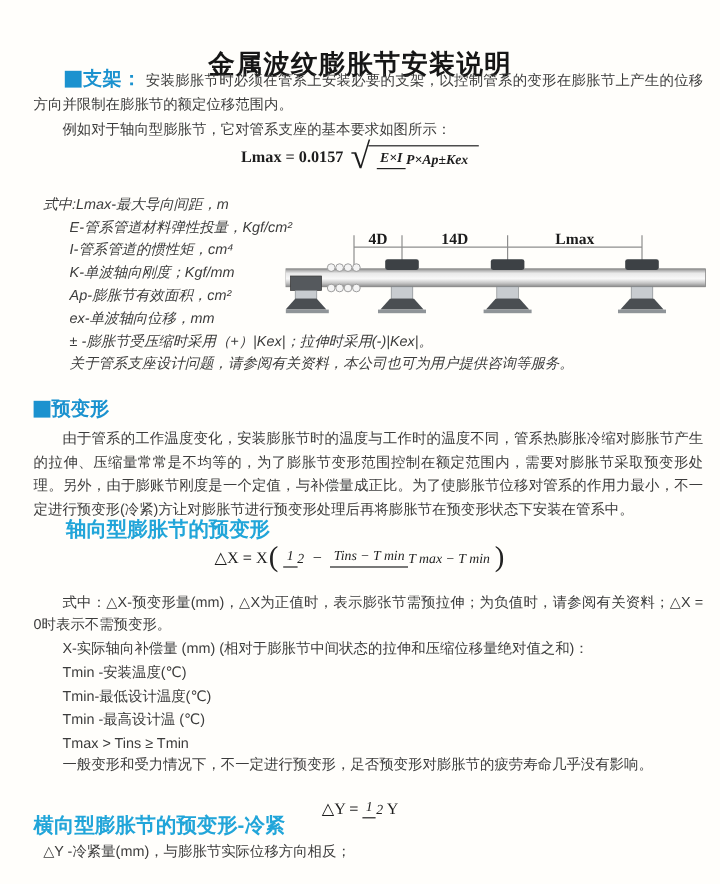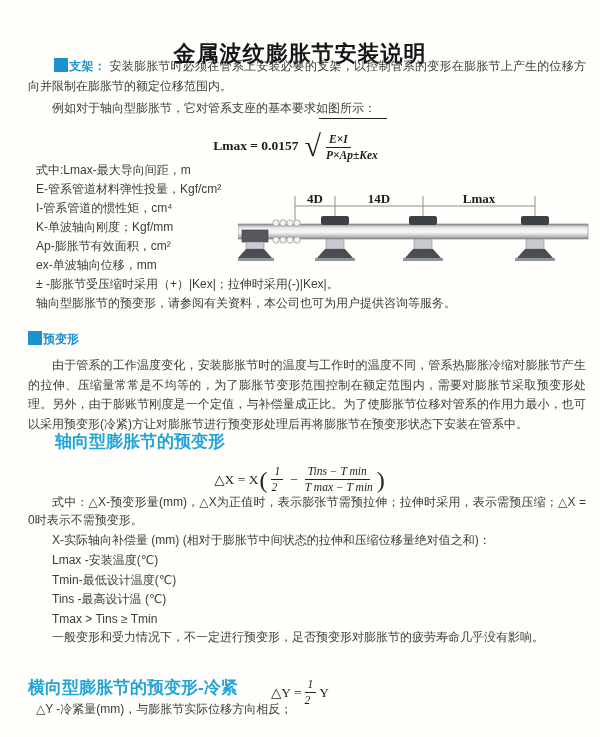--- a/index.html
+++ b/index.html
@@ -24,21 +24,21 @@
     letter-spacing:1px;
     margin-top:27px;
   }
   
   .para1{
     position:absolute;top:57px;left:28px;width:558px;
     line-height:19.5px;text-align:justify;
   }
   .sec-head{
     color:var(--section-blue);
-    font-size:12px;font-weight:bold;
+    font-size:16px;font-weight:bold;
     white-space:nowrap;
   }
   .sq{
     display:inline-block;width:14px;height:14px;
     background:var(--section-blue);
     vertical-align:-2px;margin-right:1px;
   }
   .indent1{margin-left:26px;}
   .example{position:absolute;top:100px;left:52px;}
   
@@ -47,31 +47,31 @@
     display:flex;justify-content:center;align-items:center;
     font-family:"Liberation Serif","DejaVu Serif",serif;
     color:#1d1d1d;font-size:13.5px;font-weight:bold;
   }
   .f1{top:118px;}
   .f2{top:453px;font-weight:normal;}
   .f3{top:666px;font-weight:normal;}
   .radical{font-size:30px;font-weight:normal;line-height:26px;margin:0 -2px 0 6px;}
   .radicand{border-top:1.6px solid #222;padding:2px 6px 0 4px;}
   .frac{
-    display:inline-flex;flex-direction:column;align-items:flex-start;
+    display:inline-flex;flex-direction:row;align-items:flex-end;
     font-size:11.5px;line-height:13px;font-style:italic;
-    vertical-align:middle;margin:12px 3px;
+    vertical-align:middle;margin:0 3px;
   }
   .frac .num{padding:0 3px 1px;border-bottom:1px solid #222;}
   .frac .den{padding-top:1px;}
   .big-paren{font-size:24px;font-weight:300;line-height:1;padding:0 1px;color:#222;}
   .op{margin:0 4px;}
   
-  .vars{position:absolute;top:161px;left:36px;line-height:19px;}
-  .vars .sub{}
+  .vars{position:absolute;top:161px;left:36px;line-height:19px;font-style:italic;}
+  .vars .sub{margin-left:22px;}
   
   .diagram{position:absolute;left:238px;top:190px;}
   .dim-label{
     font-family:"Liberation Serif","DejaVu Serif",serif;
     font-size:13px;font-weight:bold;fill:#1c1c1c;
   }
   
   .sec2{position:absolute;top:331px;left:28px;}
   .para2{
     position:absolute;top:356px;left:28px;width:558px;
@@ -116,21 +116,21 @@
   </div>
 
   <div class="vars">
     <div>式中:Lmax-最大导向间距，m</div>
     <div class="sub">E-管系管道材料弹性投量，Kgf/cm²</div>
     <div class="sub">I-管系管道的惯性矩，cm⁴</div>
     <div class="sub">K-单波轴向刚度；Kgf/mm</div>
     <div class="sub">Ap-膨胀节有效面积，cm²</div>
     <div class="sub">ex-单波轴向位移，mm</div>
     <div class="sub">± -膨胀节受压缩时采用（+）|Kex|；拉伸时采用(-)|Kex|。</div>
-    <div class="sub">轴向型膨胀节的预变形，请参阅有关资料，本公司也可为用户提供咨询等服务。</div>
+    <div class="sub">关于管系支座设计问题，请参阅有关资料，本公司也可为用户提供咨询等服务。</div>
   </div>
 
   <svg class="diagram" width="354" height="80" viewBox="0 0 354 80">
     <defs>
       <linearGradient id="pipeGrad" x1="0" y1="0" x2="0" y2="1">
         <stop offset="0" stop-color="#8f8f8f"></stop>
         <stop offset="0.25" stop-color="#e9e9e9"></stop>
         <stop offset="0.55" stop-color="#f8f8f8"></stop>
         <stop offset="0.8" stop-color="#c4c4c4"></stop>
         <stop offset="1" stop-color="#8a8a8a"></stop>
@@ -183,47 +183,47 @@
     <g>
       <rect x="283" y="26" width="28" height="9" rx="2" fill="#3d4145"></rect>
       <rect x="288" y="49" width="18" height="10" fill="#c8ccd0" stroke="#7a7e82" stroke-width="0.5"></rect>
       <polygon points="279,68 315,68 307,59 287,59" fill="#4a4e52"></polygon>
       <rect x="277" y="68" width="40" height="3" fill="#8f9498"></rect>
     </g>
   </svg>
 
   <div class="sec2 sec-head"><span class="sq"></span><span>预变形</span></div>
 
-  <div class="para2">由于管系的工作温度变化，安装膨胀节时的温度与工作时的温度不同，管系热膨胀冷缩对膨胀节产生的拉伸、压缩量常常是不均等的，为了膨胀节变形范围控制在额定范围内，需要对膨胀节采取预变形处理。另外，由于膨账节刚度是一个定值，与补偿量成正比。为了使膨胀节位移对管系的作用力最小，也可以采用预变形(冷紧)方让对膨胀节进行预变形处理后再将膨胀节在预变形状态下安装在管系中。</div>
+  <div class="para2">由于管系的工作温度变化，安装膨胀节时的温度与工作时的温度不同，管系热膨胀冷缩对膨胀节产生的拉伸、压缩量常常是不均等的，为了膨胀节变形范围控制在额定范围内，需要对膨胀节采取预变形处理。另外，由于膨账节刚度是一个定值，与补偿量成正比。为了使膨胀节位移对管系的作用力最小，不一定进行预变形(冷紧)方让对膨胀节进行预变形处理后再将膨胀节在预变形状态下安装在管系中。</div>
 
   <div class="subhead axial-head">轴向型膨胀节的预变形</div>
 
   <div class="formula f2">
     <span>△X = X</span>
     <span class="big-paren">(</span>
     <span class="frac">
       <span class="num">1</span>
       <span class="den">2</span>
     </span>
     <span class="op">−</span>
     <span class="frac">
       <span class="num">Tins − T min</span>
       <span class="den">T max − T min</span>
     </span>
     <span class="big-paren">)</span>
   </div>
 
-  <div class="axial-explain">式中：△X-预变形量(mm)，△X为正值时，表示膨张节需预拉伸；拉伸时采用，表示需预压缩；△X = 0时表示不需预变形。</div>
+  <div class="axial-explain">式中：△X-预变形量(mm)，△X为正值时，表示膨张节需预拉伸；为负值时，请参阅有关资料；△X = 0时表示不需预变形。</div>
 
   <div class="x-line">X-实际轴向补偿量 (mm) (相对于膨胀节中间状态的拉伸和压缩位移量绝对值之和)：</div>
 
   <div class="temp-lines">
-    <div>Lmax -安装温度(℃)</div>
+    <div>Tmin -安装温度(℃)</div>
     <div>Tmin-最低设计温度(℃)</div>
-    <div>Tins -最高设计温 (℃)</div>
+    <div>Tmin -最高设计温 (℃)</div>
     <div>Tmax &gt; Tins ≥ Tmin</div>
   </div>
 
   <div class="axial-note">一般变形和受力情况下，不一定进行预变形，足否预变形对膨胀节的疲劳寿命几乎没有影响。</div>
 
   <div class="subhead trans-head">横向型膨胀节的预变形-冷紧</div>
 
   <div class="formula f3">
     <span>△Y =</span>
     <span class="frac">

